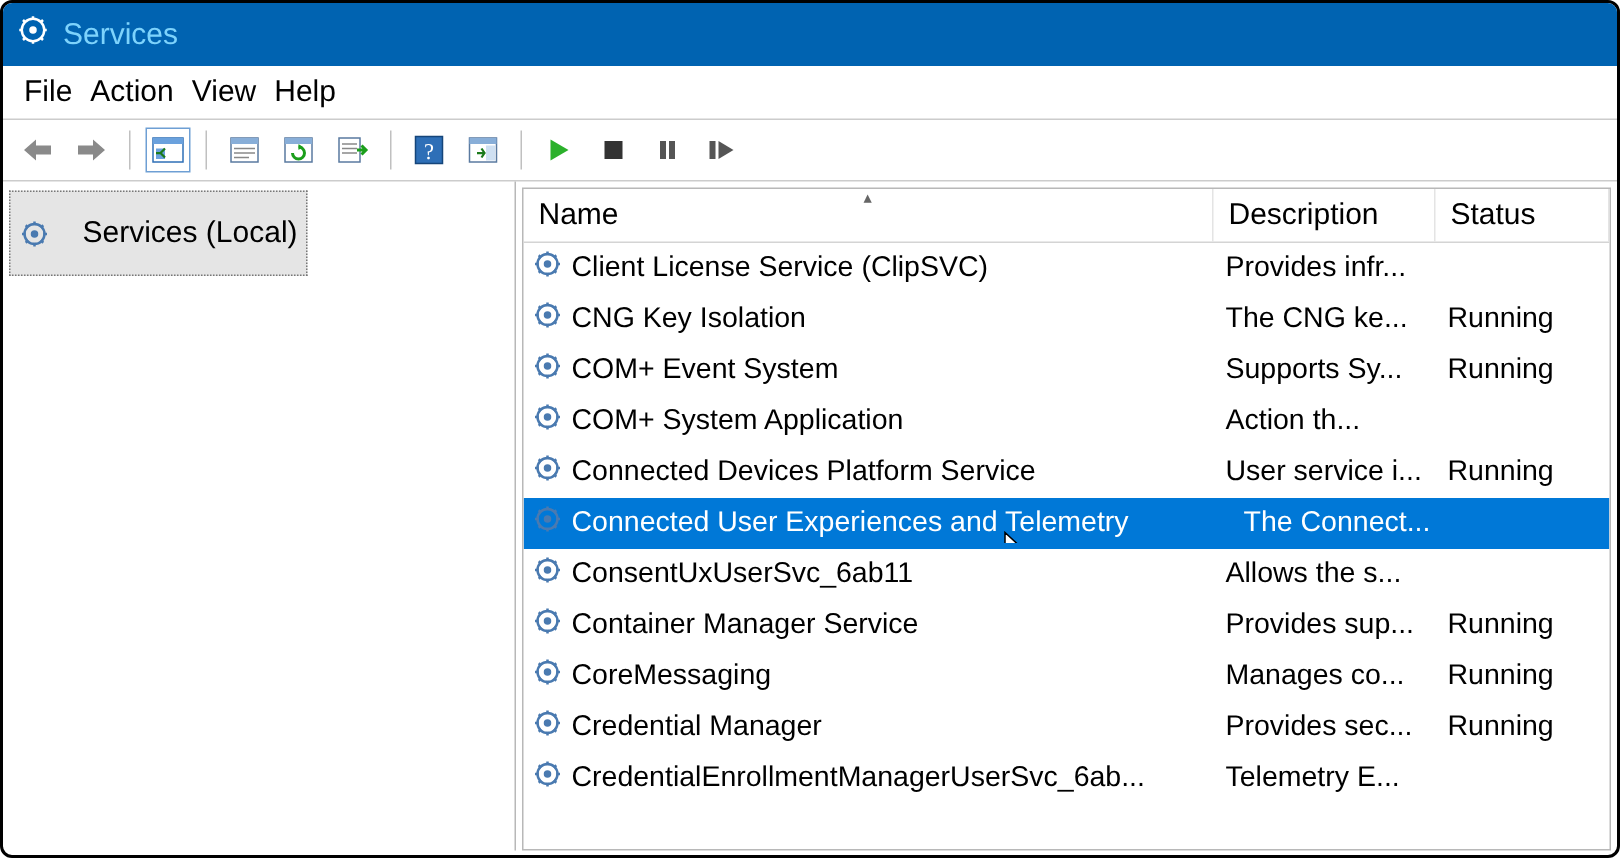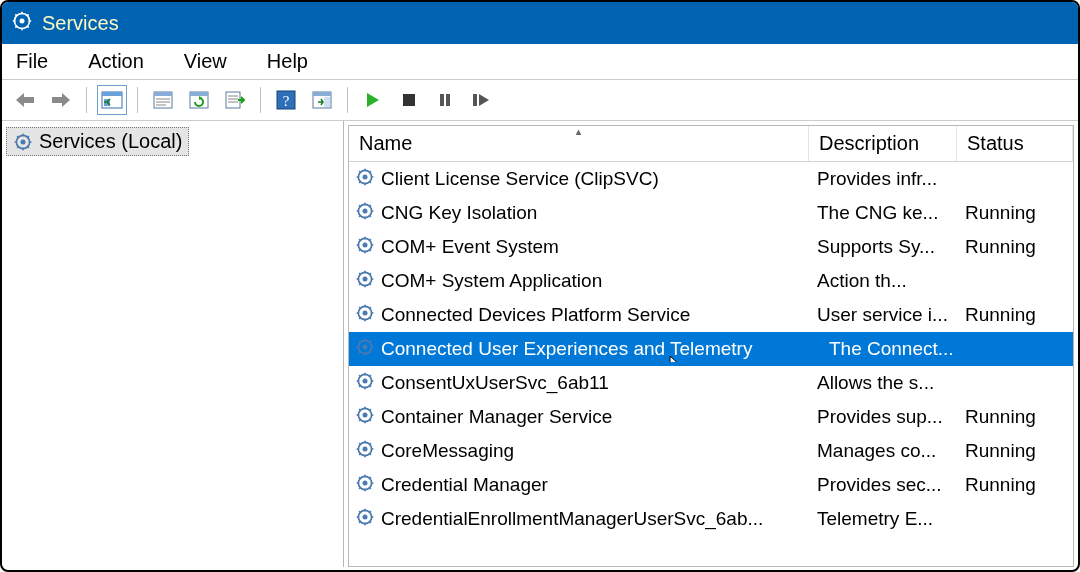--- a/index.html
+++ b/index.html
@@ -9,31 +9,31 @@
     font-size: 18px;
     background: #fff;
     width: 1080px;
     height: 572px;
     overflow: hidden;
     border: 2px solid #000;
     border-radius: 8px;
   }
   .titlebar {
     background: #0063b1;
-    color: #fef9c3;
+    color: #7dd3fc;
     height: 42px;
     display: flex;
     align-items: center;
     padding: 0 10px;
     font-size: 20px;
   }
   .titlebar .gear-icon { margin-right: 10px; }
   .menubar {
     display: flex;
-    gap: 40px;
+    gap: 12px;
     padding: 6px 14px;
     font-size: 20px;
   }
   .menubar span { cursor: default; white-space: nowrap; }
   .toolbar {
     display: flex;
     align-items: center;
     gap: 6px;
     padding: 4px 8px;
     border-top: 1px solid #ccc;
@@ -63,24 +63,24 @@
     height: calc(572px - 42px - 38px - 42px - 4px);
   }
   .left-pane {
     width: 342px;
     border-right: 1px solid #b8b8b8;
     padding: 6px 4px;
   }
   .tree-item {
     display: flex;
     align-items: center;
-    gap: 6px;
+    gap: 22px;
     background: #e5e5e5;
     border: 1px dotted #777;
-    padding: 2px 6px;
+    padding: 16px 6px;
     width: fit-content;
     font-size: 20px;
   }
   .right-pane {
     flex: 1;
     display: flex;
     flex-direction: column;
     margin: 4px 4px 0 4px;
     border: 1px solid #b8b8b8;
     overflow: hidden;

